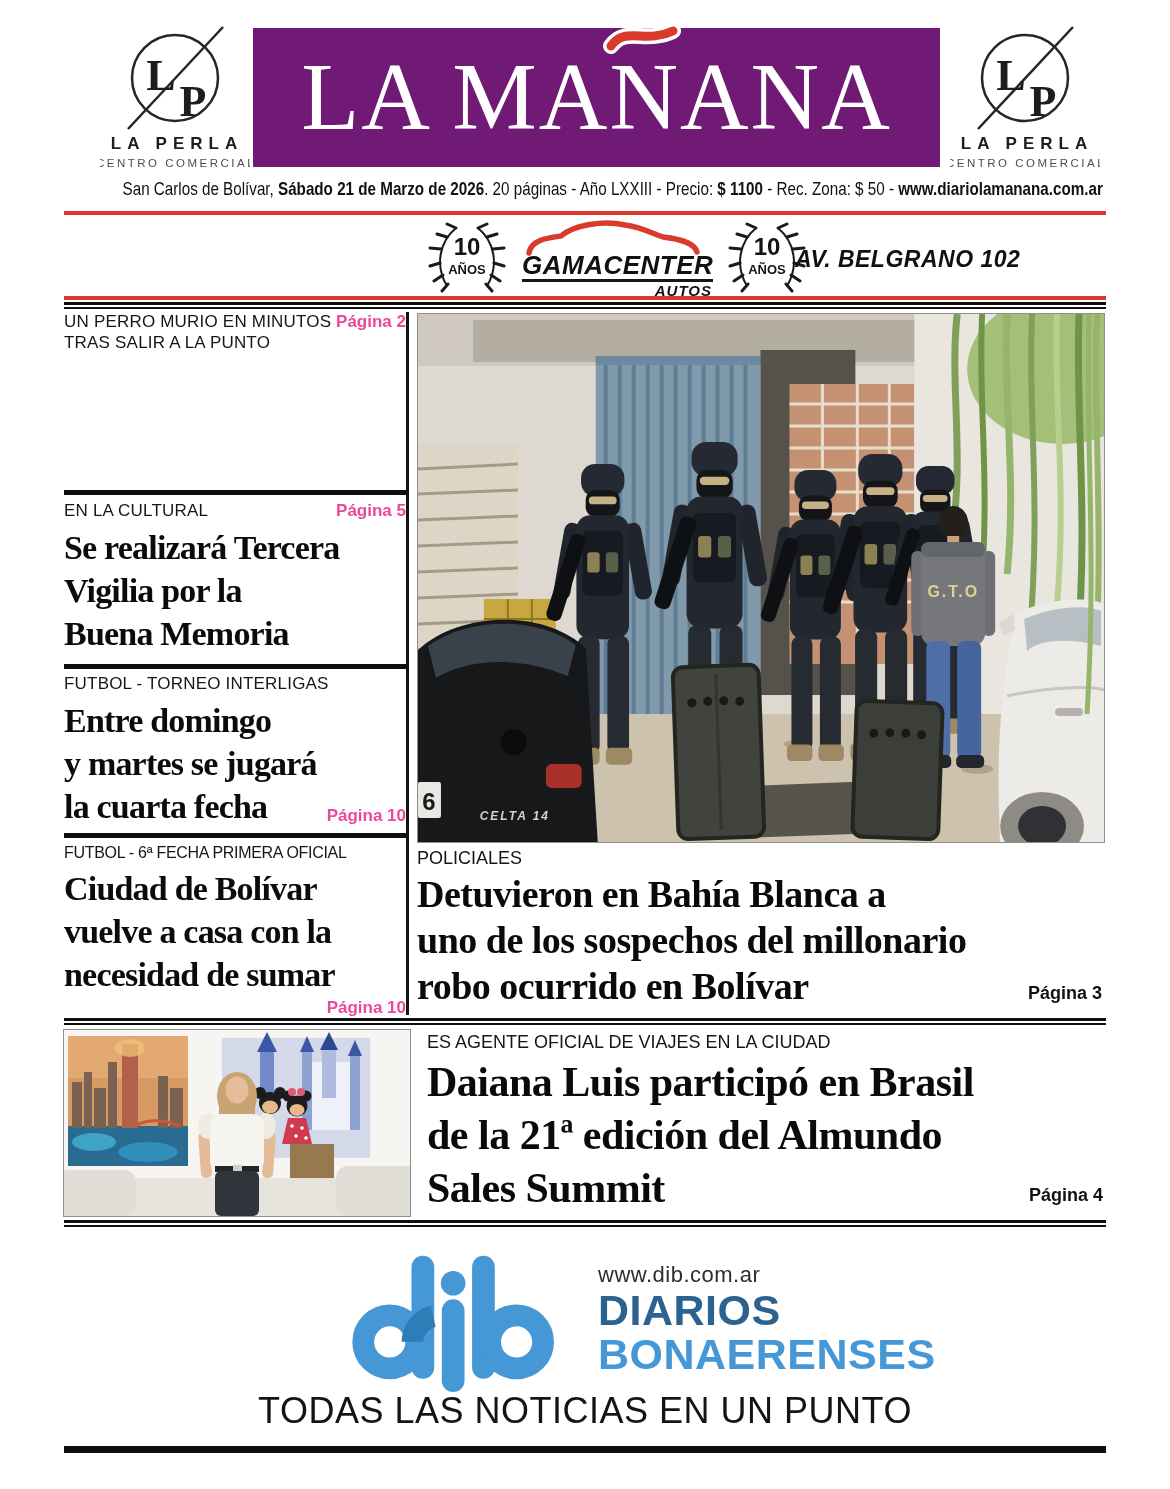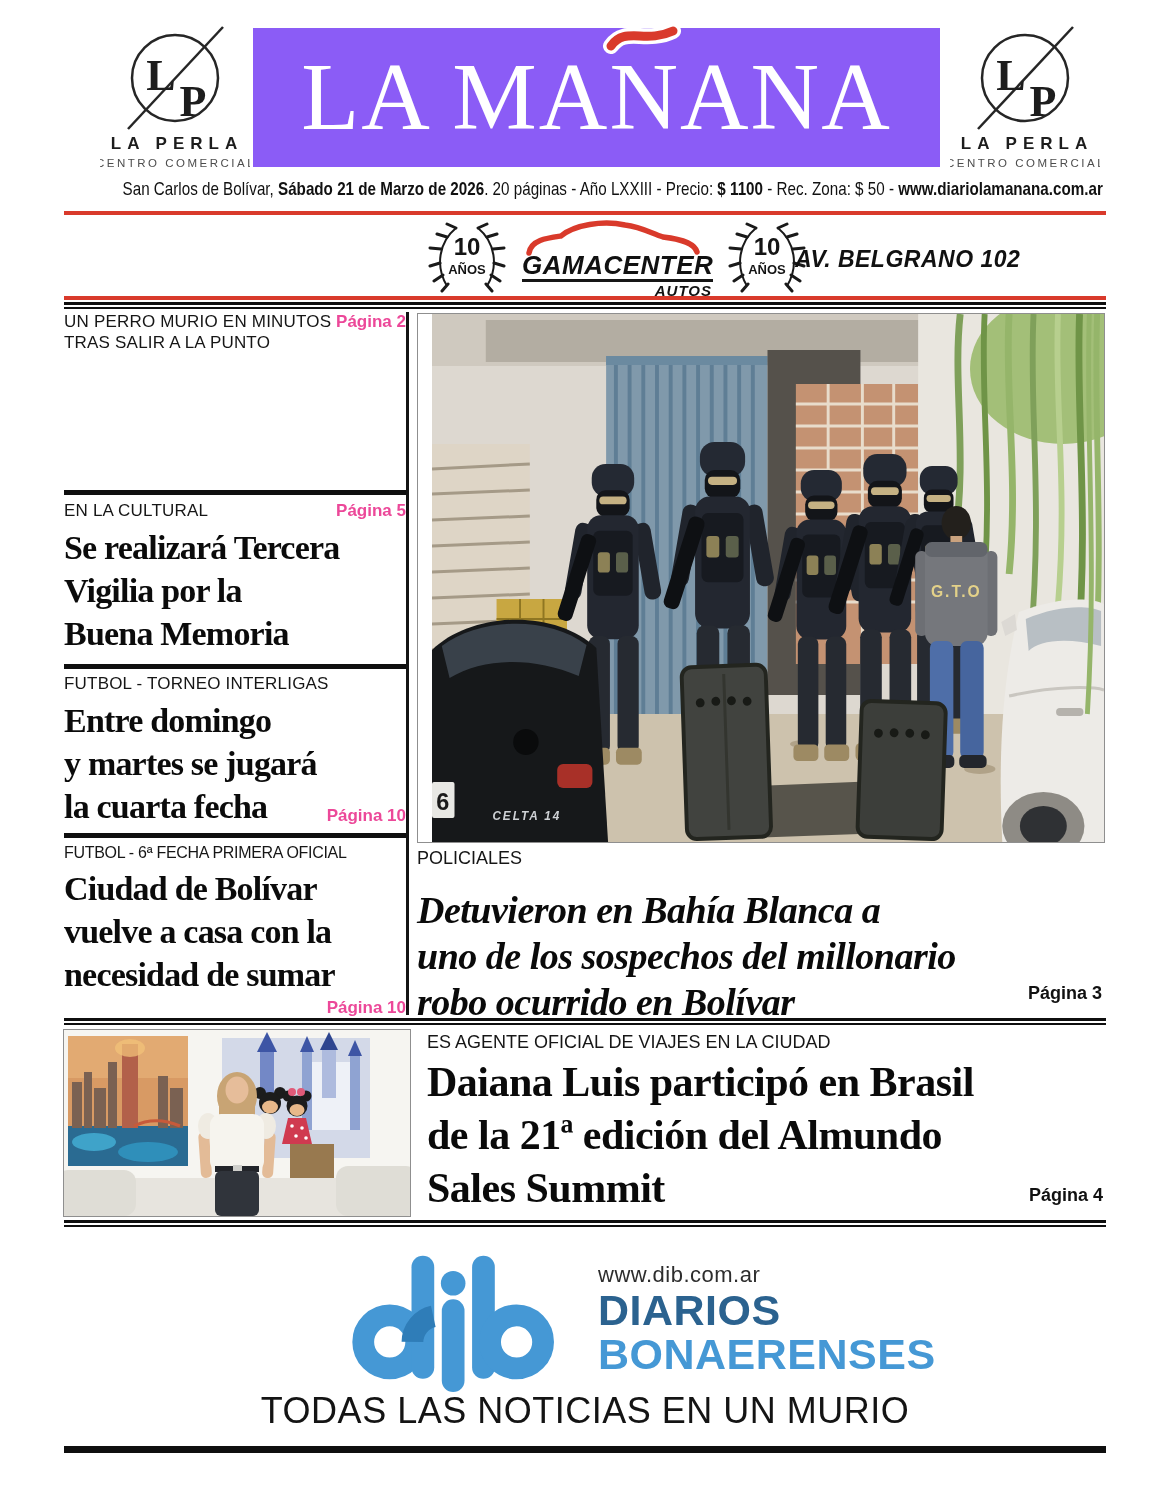--- a/index.html
+++ b/index.html
@@ -2,21 +2,21 @@
 <html><head>
 <meta charset="utf-8">
 <style>
   html,body{margin:0;padding:0;background:#e9e9e9;}
   .page{position:relative;width:1170px;height:1489px;margin:0 auto;background:#ffffff;
         font-family:"Liberation Sans",sans-serif;overflow:hidden;color:#111;}
   .abs{position:absolute;}
 
   
   .laperla{width:150px;height:145px;text-align:center;}
-  .masthead{left:253px;top:28px;width:687px;height:139px;background:#8b5cf6;
+  .masthead{left:253px;top:28px;width:687px;height:139px;background:#701a75;
             display:flex;align-items:center;justify-content:center;}
   .masthead-title{font-family:"Liberation Serif",serif;color:#ffffff;font-size:95px;
                   letter-spacing:2px;white-space:nowrap;line-height:1;}
   .nwrap{position:relative;display:inline-block;}
   .tilde{position:absolute;left:-6px;top:-26px;width:78px;height:30px;}
 
   
   .dateline{left:0;top:178px;width:1170px;text-align:center;font-size:19px;white-space:nowrap;}
   .dateline-inner{display:inline-block;transform:scaleX(0.8);transform-origin:center;}
   .b{font-weight:bold;}
@@ -39,27 +39,27 @@
   .pageref{font-size:17px;font-weight:bold;color:#ec4899;white-space:nowrap;}
   .headline{font-family:"Liberation Serif",serif;font-weight:bold;font-size:34px;
             line-height:1.27;letter-spacing:-.8px;white-space:pre-line;margin-top:4px;color:#0b0b0b;}
   .hl-wrap{position:relative;}
   .pageref.inline-br{position:absolute;right:0;bottom:2px;}
   .pageref.blockright{display:block;text-align:right;margin-top:2px;}
 
   .vdivider{left:406px;top:312px;width:3px;height:703px;background:#141414;}
 
   
-  .mainphoto{left:417px;top:313px;width:688px;height:530px;border:1px solid #8f8f8f;box-sizing:border-box;padding-left:14px;}
+  .mainphoto{left:417px;top:313px;width:688px;height:530px;border:1px solid #8f8f8f;box-sizing:border-box;}
   .mainphoto svg,.travelphoto svg{display:block;width:100%;height:100%;}
   .rstory{left:417px;width:689px;}
   .rkicker{font-size:18px;color:#161616;}
   .rheadline{font-family:"Liberation Serif",serif;font-weight:bold;white-space:pre-line;
              letter-spacing:-.5px;color:#0a0a0a;}
-  .police .rheadline{font-size:38px;line-height:1.21;margin-top:19px;font-style:italic;}
+  .police .rheadline{font-size:38px;line-height:1.21;margin-top:3px;}
   .travel .rheadline{font-size:42px;line-height:1.26;margin-top:3px;}
   .rpage{position:absolute;right:4px;bottom:12px;font-size:18px;font-weight:bold;}
 
   .travelphoto{left:63px;top:1029px;width:348px;height:188px;border:1px solid #8f8f8f;box-sizing:border-box;}
 
   
   .dib-url{left:598px;top:1262px;font-size:22px;color:#2d2d2d;letter-spacing:.5px;}
   .dib-l1{left:598px;top:1286px;font-size:43px;font-weight:bold;color:#2b628f;letter-spacing:.5px;}
   .dib-l2{left:598px;top:1330px;font-size:43px;font-weight:bold;color:#4598d5;letter-spacing:.5px;}
   .tagline{left:0;top:1390px;width:1170px;text-align:center;font-size:36px;color:#141414;letter-spacing:.5px;}
@@ -469,16 +469,16 @@
         <line x1="154" y1="16" x2="154" y2="122" stroke-width="24"></line>
         <circle cx="189" cy="95" r="28" stroke-width="23"></circle>
       </g>
       <circle cx="122" cy="33" r="13" fill="#4598d5"></circle>
       <path d="M79,95 a28,28 0 0 1 22,-27" stroke="#2f7db8" stroke-width="23" fill="none"></path>
     </svg>
   </div>
   <div class="abs dib-url">www.dib.com.ar</div>
   <div class="abs dib-l1">DIARIOS</div>
   <div class="abs dib-l2">BONAERENSES</div>
-  <div class="abs tagline">TODAS LAS NOTICIAS EN UN MURIO</div>
+  <div class="abs tagline">TODAS LAS NOTICIAS EN UN PUNTO</div>
 
   <div class="abs rule" style="left:64px;top:1446px;width:1042px;height:7px;"></div>
 </div>
 
 </body></html>

